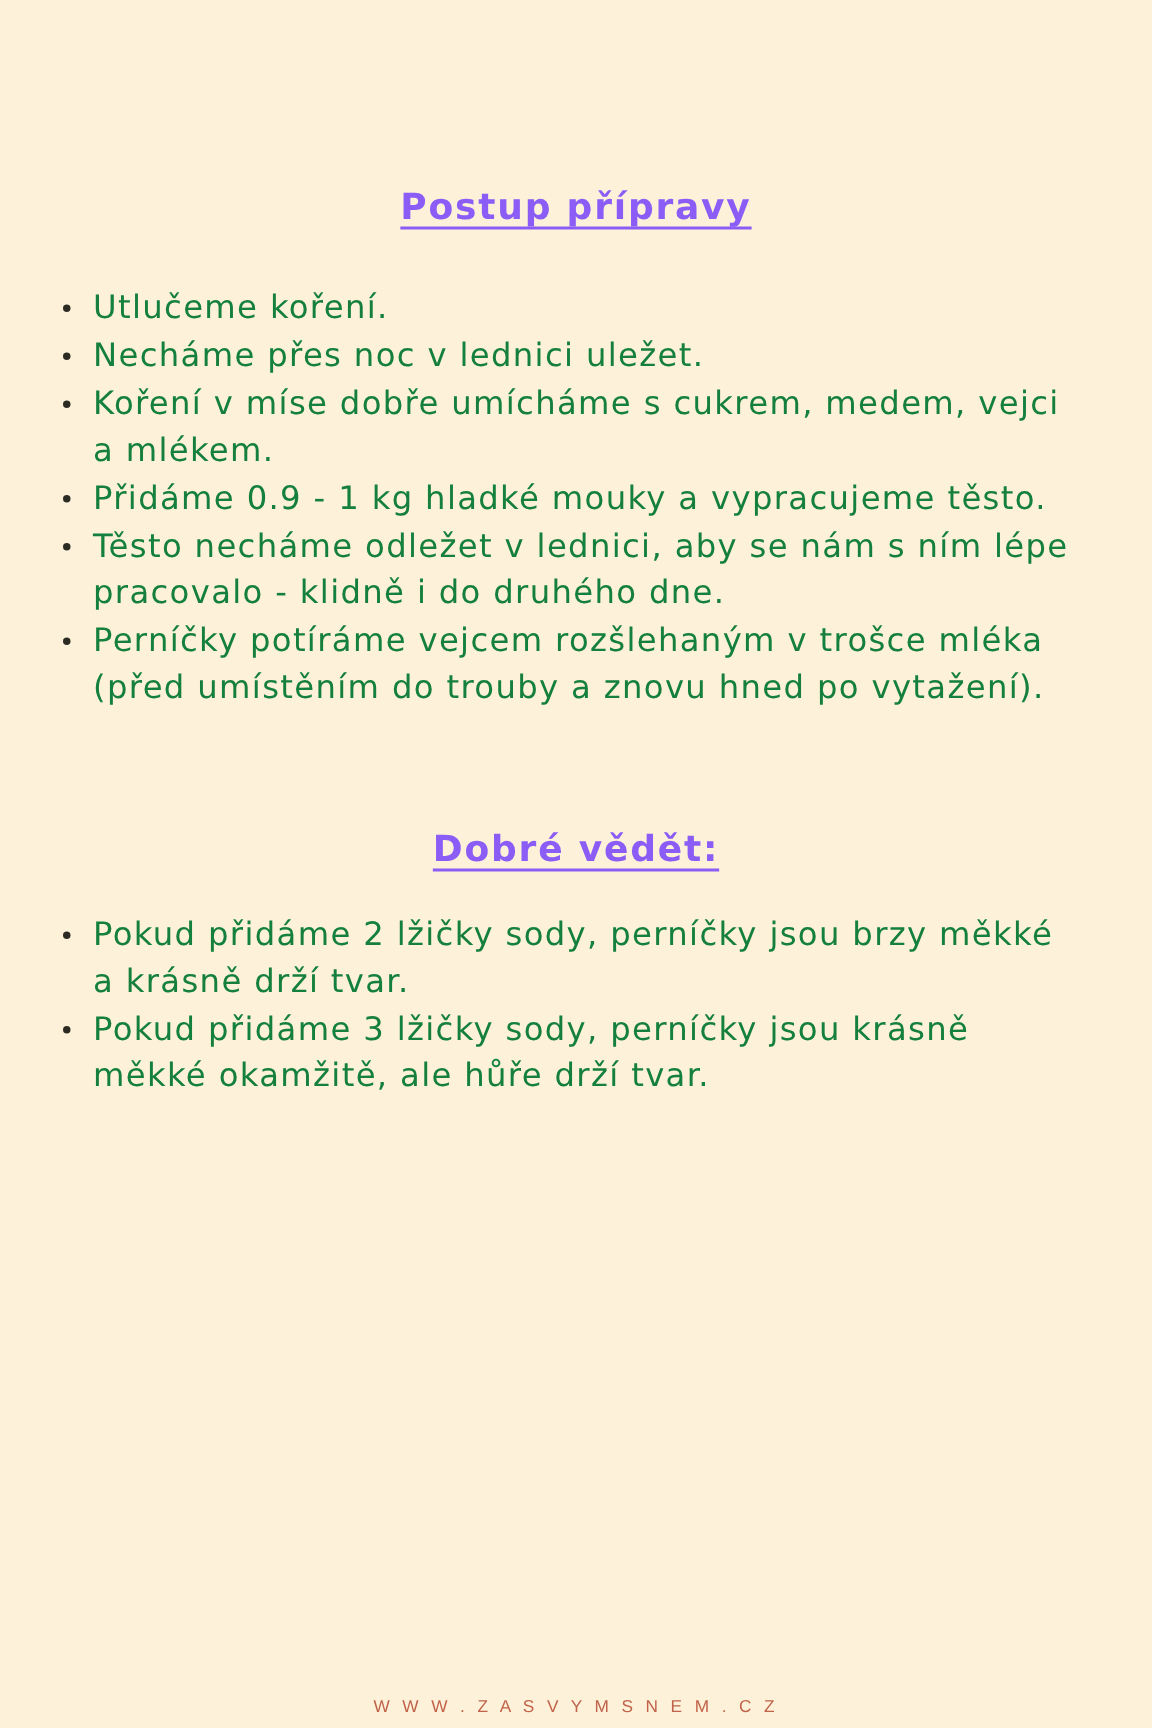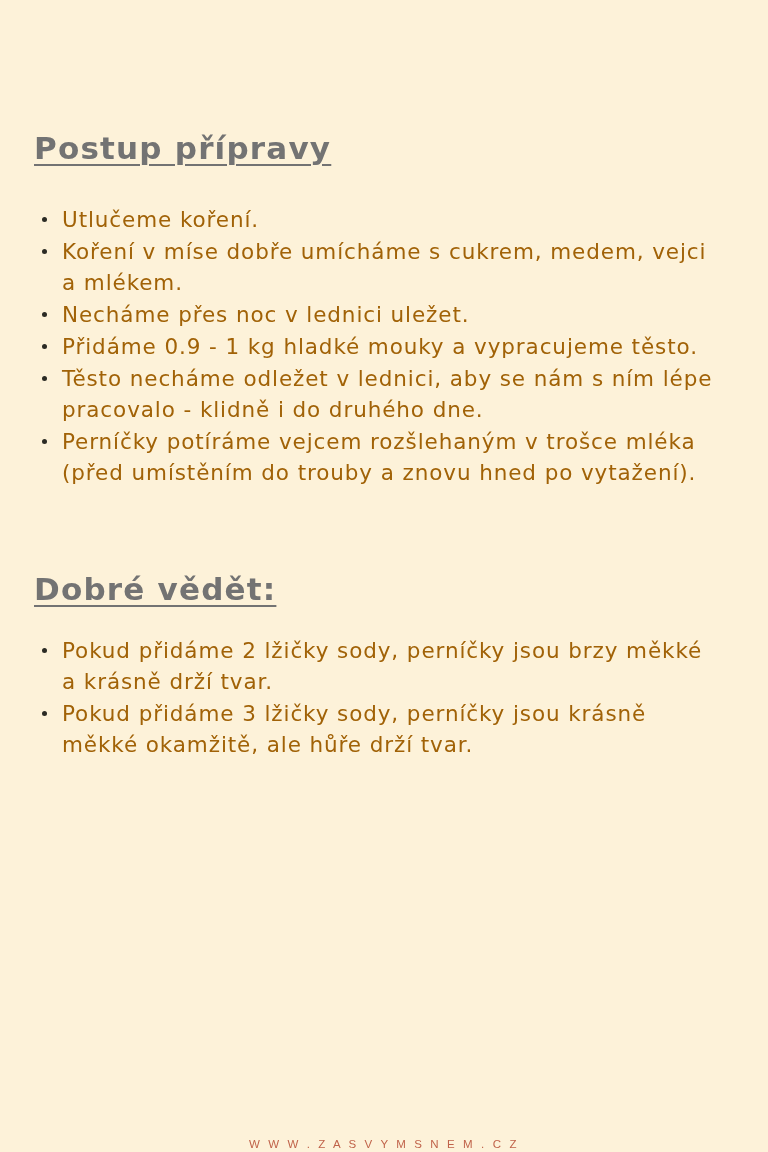--- a/index.html
+++ b/index.html
@@ -16,24 +16,24 @@
     position: relative;
   }
   .page {
     width: 768px;
     height: 1152px;
     box-sizing: border-box;
     padding: 0 34px;
     position: relative;
   }
   .section-title {
-    text-align: left;
-    font-size: 31px;
+    text-align: center;
+    font-size: 24px;
     letter-spacing: 1.2px;
-    color: #737373;
+    color: #8b5cf6;
     text-decoration: underline;
     text-underline-offset: 5px;
     text-decoration-thickness: 1.5px;
   }
   #title-postup {
     padding-top: 104px;
   }
   #title-dobre {
     padding-top: 58px;
   }
@@ -41,21 +41,21 @@
     list-style: none;
     margin: 0;
     padding: 0;
   }
   ul.steps li {
     position: relative;
     padding-left: 28px;
     font-size: 21.5px;
     line-height: 31px;
     letter-spacing: 0.9px;
-    color: #a16207;
+    color: #15803d;
     margin-bottom: 1px;
   }
   ul.steps li::before {
     content: "";
     position: absolute;
     left: 8px;
     top: 13px;
     width: 5px;
     height: 5px;
     border-radius: 50%;
@@ -83,22 +83,22 @@
 </style>
 </head>
 <body>
 
 <div class="page">
 
   <h2 class="section-title" id="title-postup">Postup přípravy</h2>
 
   <ul class="steps" id="steps-postup">
     <li>Utlučeme koření.</li>
+    <li>Necháme přes noc v lednici uležet.</li>
     <li>Koření v míse dobře umícháme s cukrem, medem, vejci  a mlékem.</li>
-    <li>Necháme přes noc v lednici uležet.</li>
     <li>Přidáme 0.9 - 1 kg hladké mouky a vypracujeme těsto.</li>
     <li>Těsto necháme odležet v lednici, aby se nám s ním lépe pracovalo - klidně i do druhého dne.</li>
     <li>Perníčky potíráme vejcem rozšlehaným v trošce mléka (před umístěním do trouby a znovu hned po vytažení).</li>
   </ul>
 
   <h2 class="section-title" id="title-dobre">Dobré vědět:</h2>
 
   <ul class="steps" id="steps-dobre">
     <li>Pokud přidáme 2 lžičky sody, perníčky jsou brzy měkké a krásně drží tvar.</li>
     <li>Pokud přidáme 3 lžičky sody, perníčky jsou krásně měkké okamžitě, ale hůře drží tvar.</li>

